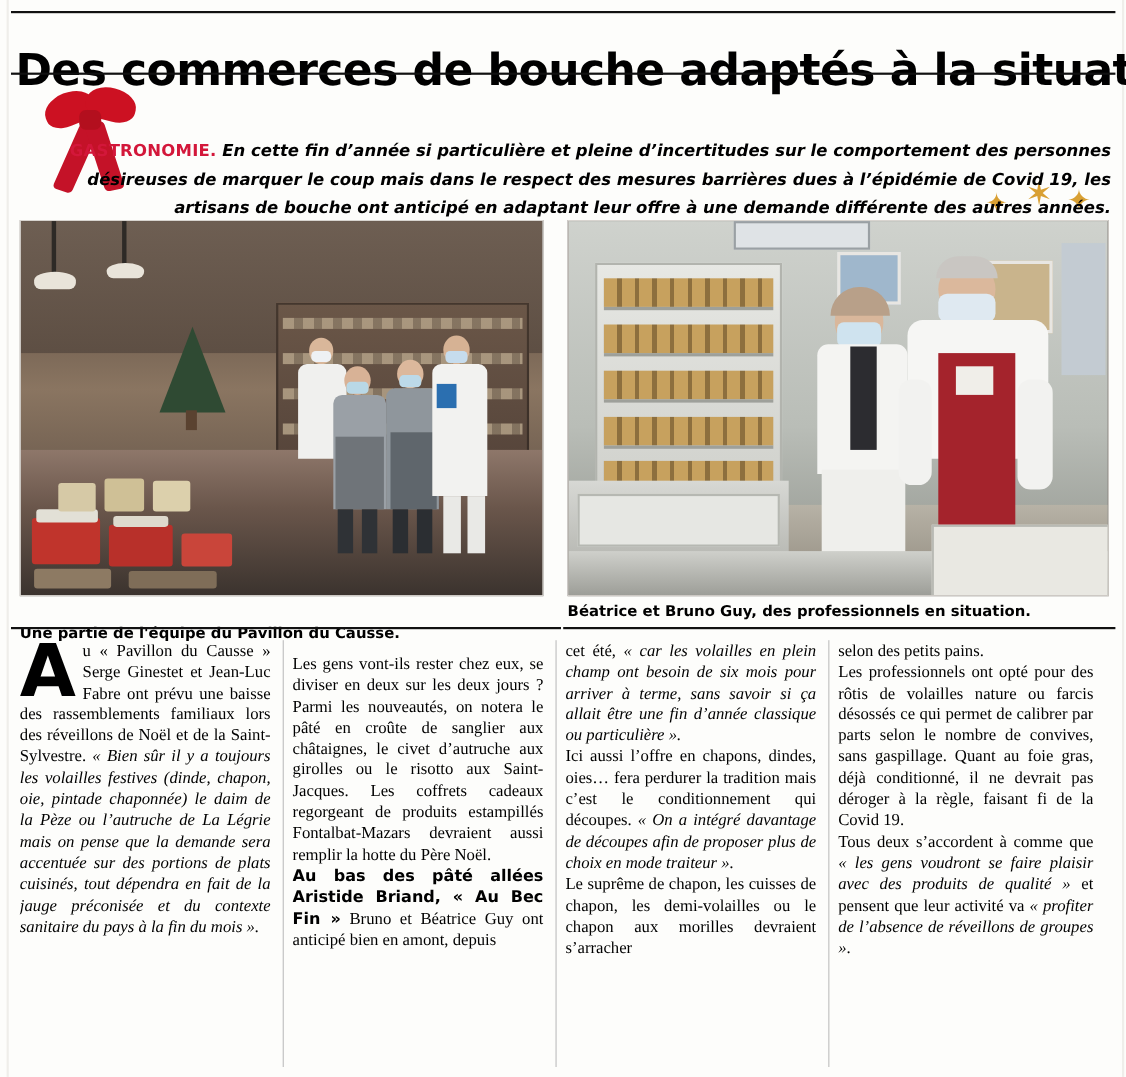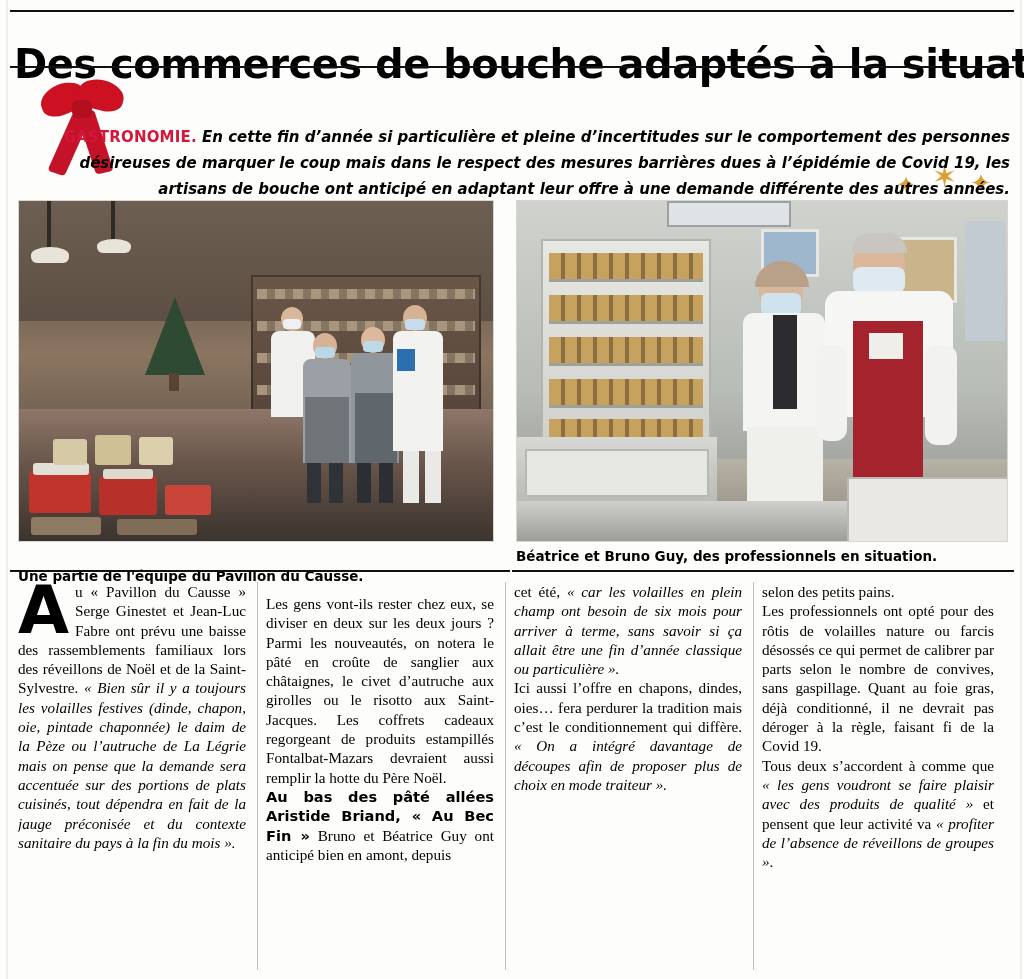--- a/index.html
+++ b/index.html
@@ -418,22 +418,23 @@
       <p>
         <span class="bd">Au bas des pâté allées Aristide Briand, « Au Bec Fin »</span><span> Bruno et Béatrice Guy ont anticipé bien en amont, depuis</span>
       </p>
     </div>
 
     <div class="col col3">
       <p>
         <span>cet été, </span><span class="it">« car les volailles en plein champ ont besoin de six mois pour arriver à terme, sans savoir si ça allait être une fin d’année classique ou particulière ».</span>
       </p>
       <p>
-        <span>Ici aussi l’offre en chapons, dindes, oies… fera perdurer la tradition mais c’est le conditionnement qui diffère. </span><span class="it">« On a intégré davantage de découpes afin de proposer plus de choix en mode traiteur ».</span>
+        <span>Ici aussi l’offre en chapons, dindes, oies… fera perdurer la tradition mais c’est le conditionnement qui découpes. </span><span class="it">« On a intégré davantage de découpes afin de proposer plus de choix en mode traiteur ».</span>
       </p>
+      <p>Le suprême de chapon, les cuisses de chapon, les demi-volailles ou le chapon aux morilles devraient s’arracher</p>
     </div>
 
     <div class="col col4">
       <p>selon des petits pains.</p>
       <p>Les professionnels ont opté pour des rôtis de volailles nature ou farcis désossés ce qui permet de calibrer par parts selon le nombre de convives, sans gaspillage. Quant au foie gras, déjà conditionné, il ne devrait pas déroger à la règle, faisant fi de la Covid 19.</p>
       <p>
         <span>Tous deux s’accordent à comme que </span><span class="it">« les gens voudront se faire plaisir avec des produits de qualité »</span><span> et pensent que leur activité va </span><span class="it">« profiter de l’absence de réveillons de groupes »</span><span>.</span>
       </p>
     </div>
 

